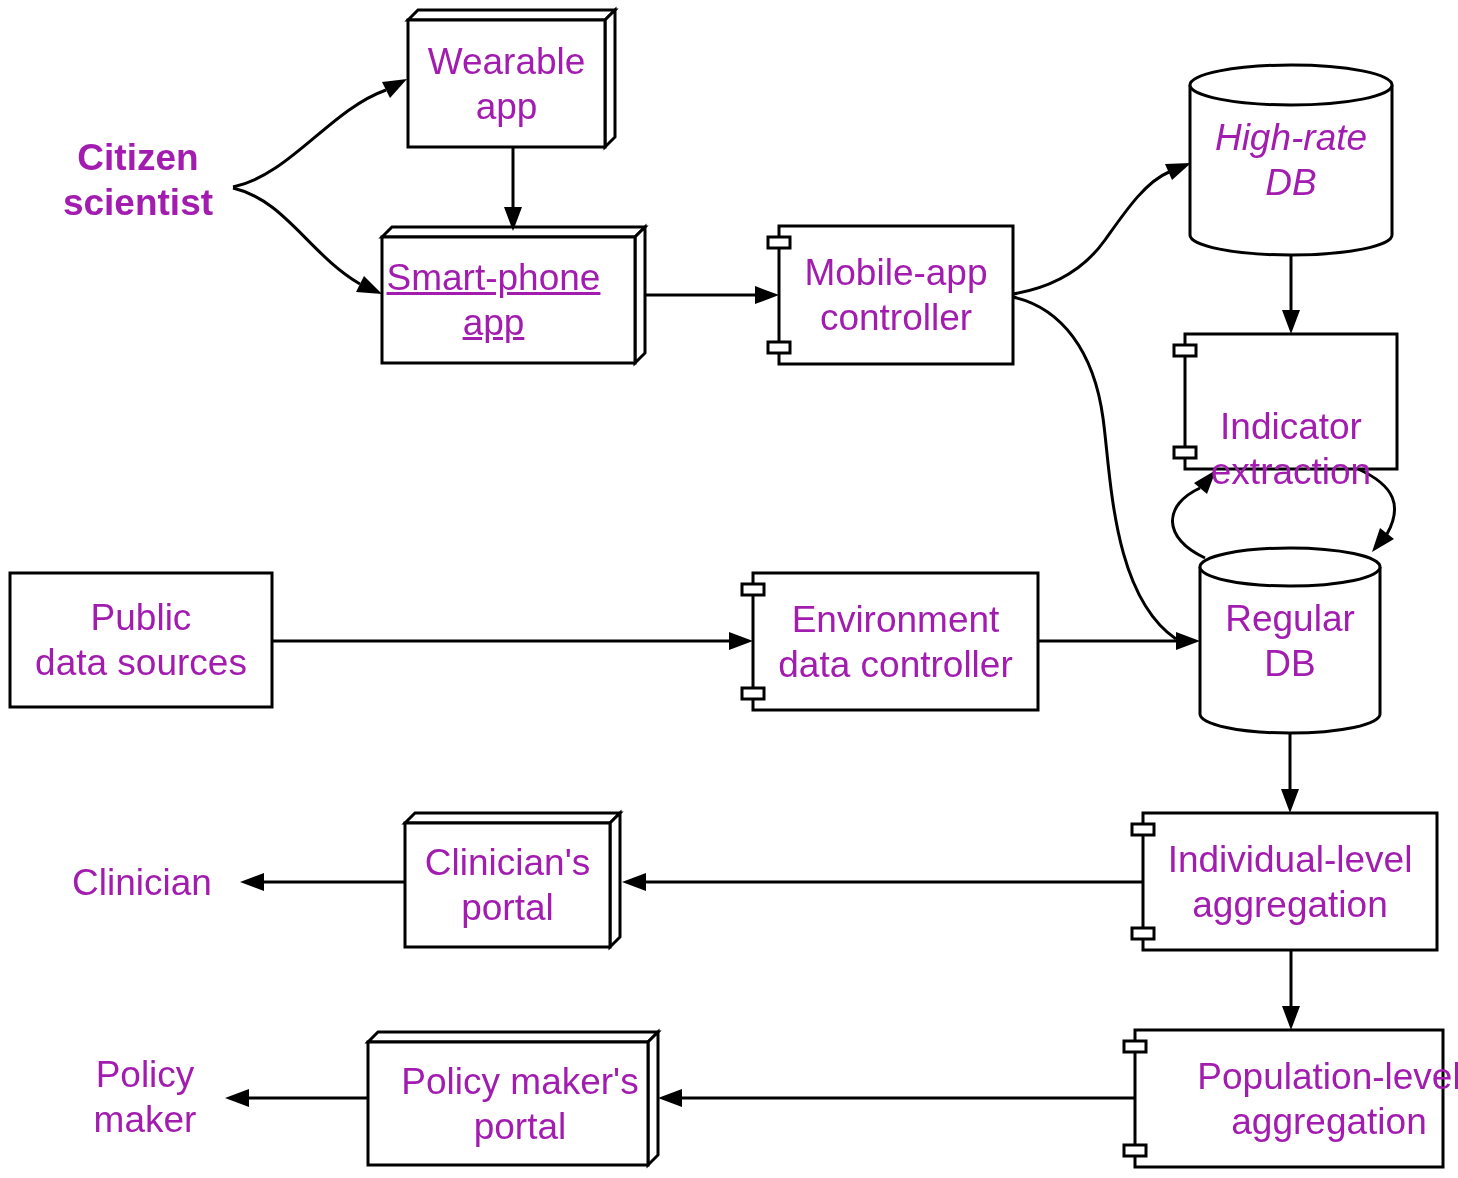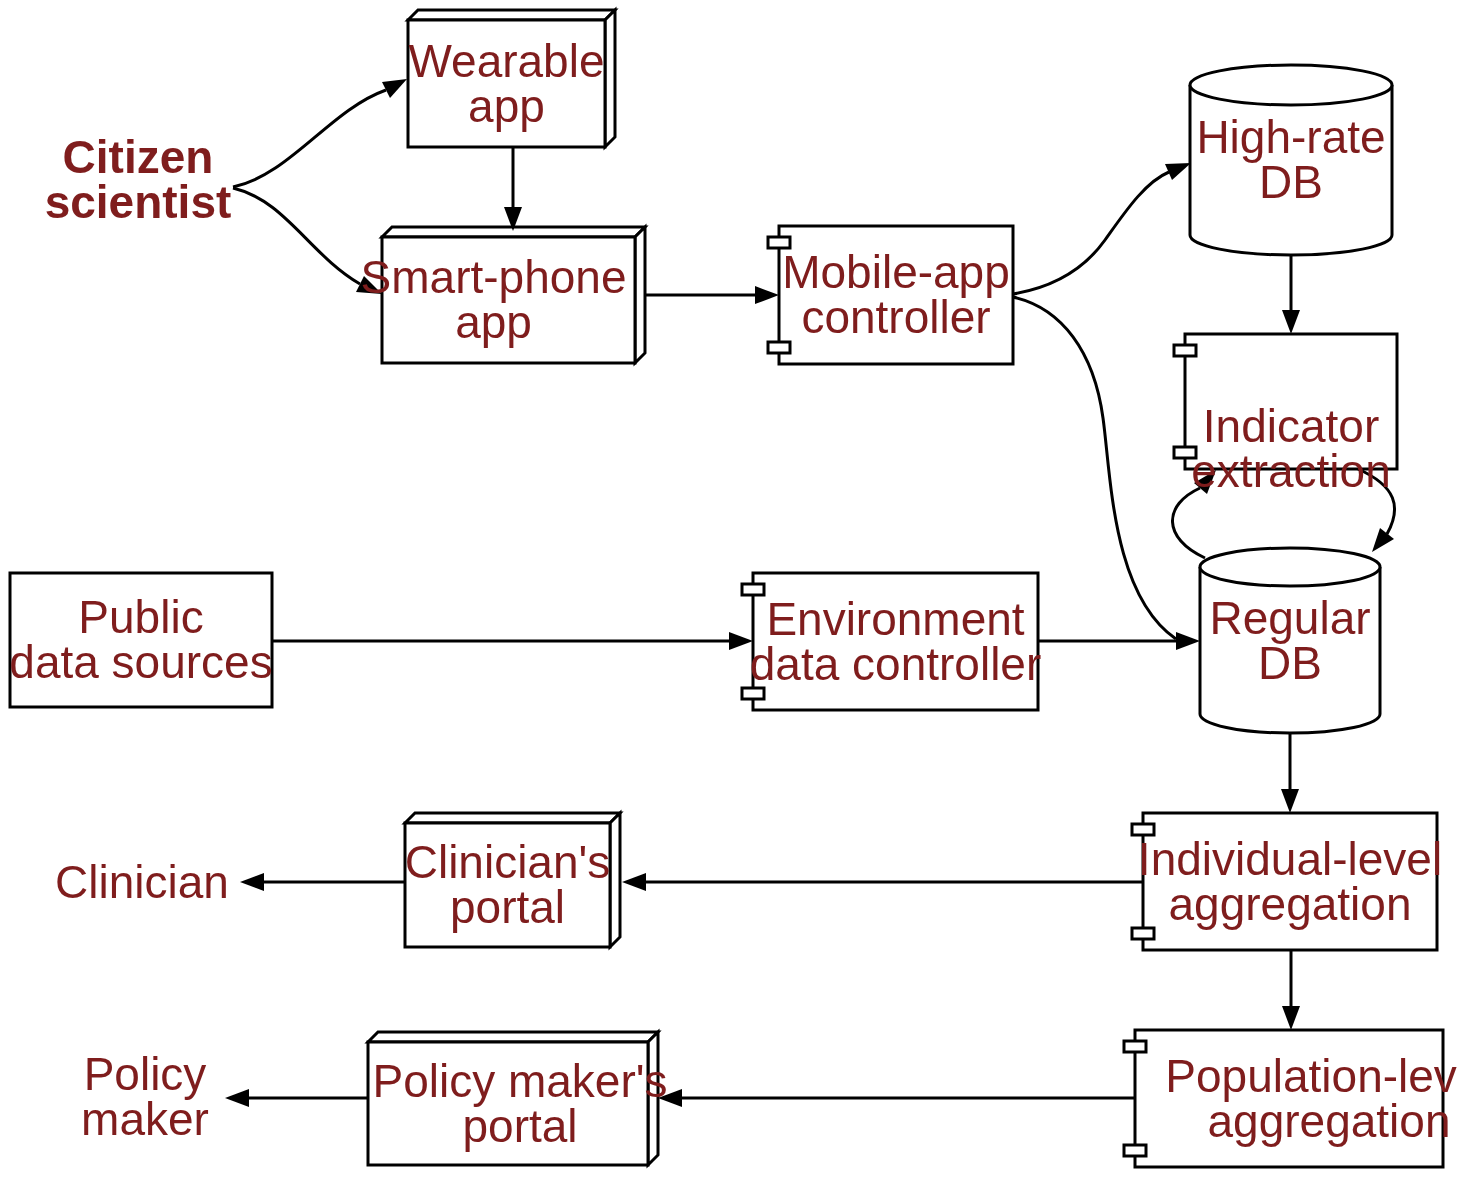--- a/index.html
+++ b/index.html
@@ -15,23 +15,23 @@
   .shape{fill:#ffffff;stroke:#000000;stroke-width:3;}
   .edge{fill:none;stroke:#000000;stroke-width:3;}
   .head{fill:#000000;stroke:none;}
   .lbl{
     position:absolute;
     display:flex;
     align-items:center;
     justify-content:center;
     text-align:center;
     white-space:pre;
-    font-size:46px;
+    font-size:37px;
     line-height:45px;
-    color:#7f1d1d;
+    color:#a21caf;
   }
 </style>
 </head>
 <body>
 
 <div class="canvas">
 
   <svg width="1458" height="1178" viewBox="0 0 1458 1178">
 
     <g>
@@ -184,25 +184,25 @@
     <g>
       <line class="edge" x1="368" y1="1098" x2="249" y2="1098"></line>
       <polygon class="head" points="225,1098 249,1089 249,1107"></polygon>
     </g>
   </svg>
 
   <div class="lbl" style="left:8px;   top:135px;  width:260px; height:90px;font-weight:bold;">Citizen
 scientist</div>
   <div class="lbl" style="left:408px; top:20px;   width:197px; height:127px;">Wearable
 app</div>
-  <div class="lbl" style="left:382px; top:237px;  width:223px; height:126px;">Smart-phone
+  <div class="lbl" style="left:382px; top:237px;  width:223px; height:126px;text-decoration:underline;">Smart-phone
 app</div>
   <div class="lbl" style="left:779px; top:226px;  width:234px; height:138px;">Mobile-app
 controller</div>
-  <div class="lbl" style="left:1190px;top:65px;   width:202px; height:190px;">High-rate
+  <div class="lbl" style="left:1190px;top:65px;   width:202px; height:190px;font-style:italic;">High-rate
 DB</div>
   <div class="lbl" style="left:1185px;top:334px;  width:212px; height:135px;margin-top:47px;">Indicator
 extraction</div>
   <div class="lbl" style="left:1200px;top:548px;  width:180px; height:185px;">Regular
 DB</div>
   <div class="lbl" style="left:10px;  top:573px;  width:262px; height:134px;">Public
 data sources</div>
   <div class="lbl" style="left:753px; top:573px;  width:285px; height:137px;">Environment
 data controller</div>
   <div class="lbl" style="left:1143px;top:813px;  width:294px; height:137px;">Individual-level

